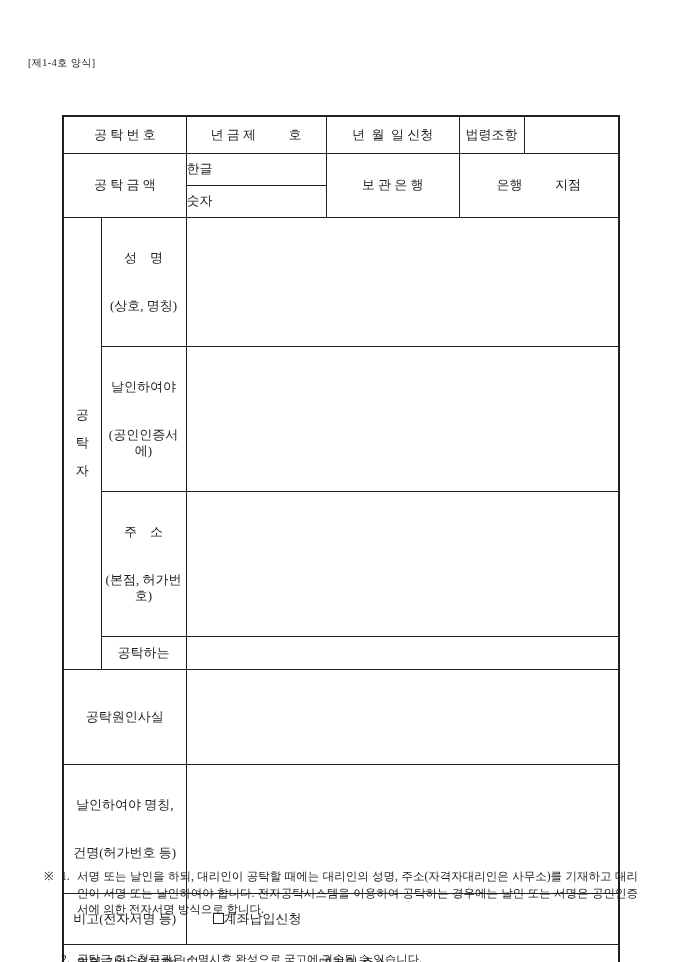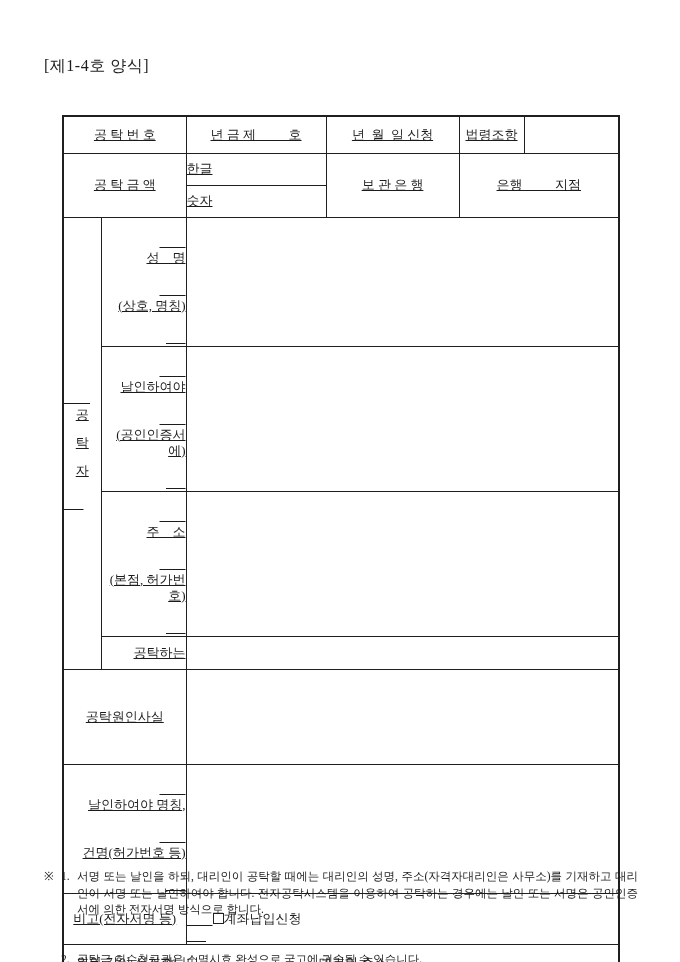--- a/index.html
+++ b/index.html
@@ -11,22 +11,22 @@
     margin: 0 auto;
     background: #ffffff;
     font-family: "Liberation Serif", "DejaVu Serif", serif;
     color: #1c1c1c;
     overflow: hidden;
   }
   .page * { white-space: pre-wrap; }
 
   .form-label {
     position: absolute;
-    left: 44px; top: 56px;
-    font-size: 16px;
+    left: 28px; top: 56px;
+    font-size: 10px;
     letter-spacing: 0.5px;
   }
   .title {
     position: absolute;
     left: 0; top: 76px;
     width: 100%;
     text-align: center;
     font-size: 17px;
     font-weight: bold;
     letter-spacing: 1.5px;
@@ -38,24 +38,23 @@
     width: 556px;
     border-collapse: collapse;
     table-layout: fixed;
     border: 2px solid #1f1f1f;
   }
   table.form td {
     border: 1.5px solid #1f1f1f;
     font-size: 13px;
     vertical-align: middle;
     padding: 0;
-    text-decoration: underline;
   }
   td.c { text-align: center; }
-  td.lbl { text-align: right; font-size: 12.5px; line-height: 16px; }
+  td.lbl { text-align: center; font-size: 12.5px; line-height: 16px; }
   td.sublab { vertical-align: top; padding: 3px 5px; font-size: 12.5px; }
   td.vert div {
     display: flex; flex-direction: column; align-items: center;
     justify-content: center; gap: 10px; font-size: 13px;
   }
   td.box { position: relative; }
   .abs { position: absolute; font-size: 13px; line-height: 17px; }
 
   .remark-cell { padding-left: 280px; }
   .chkwrap { display: inline-flex; align-items: center; }

